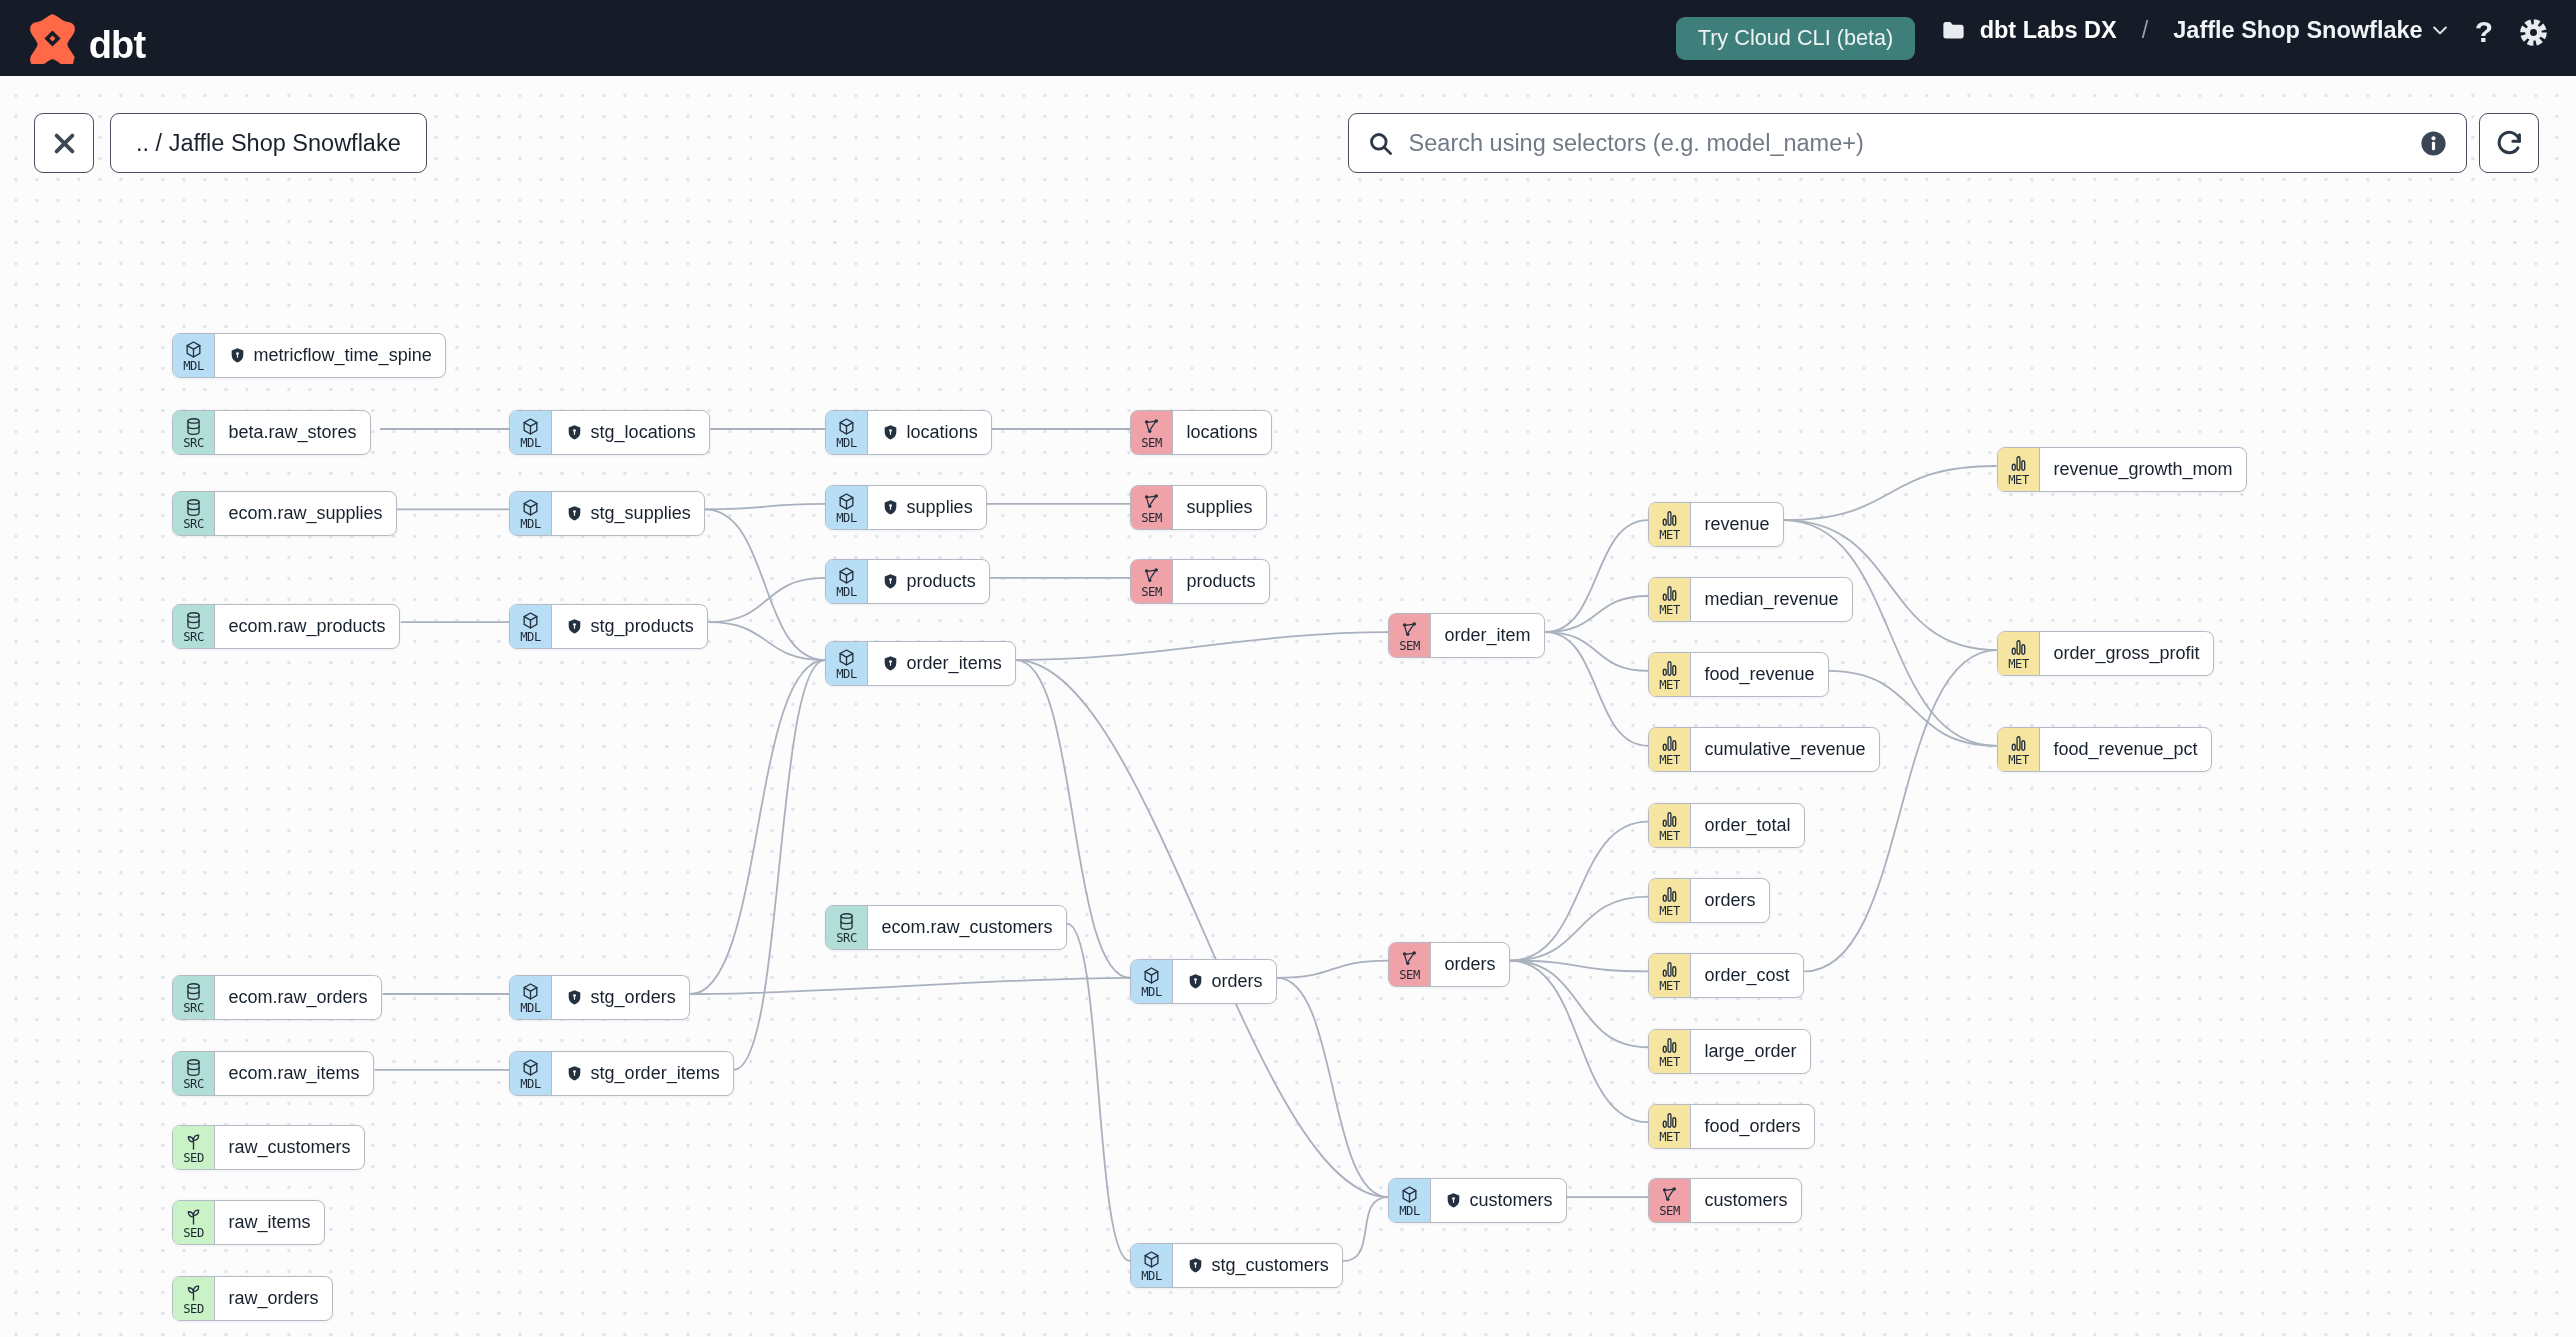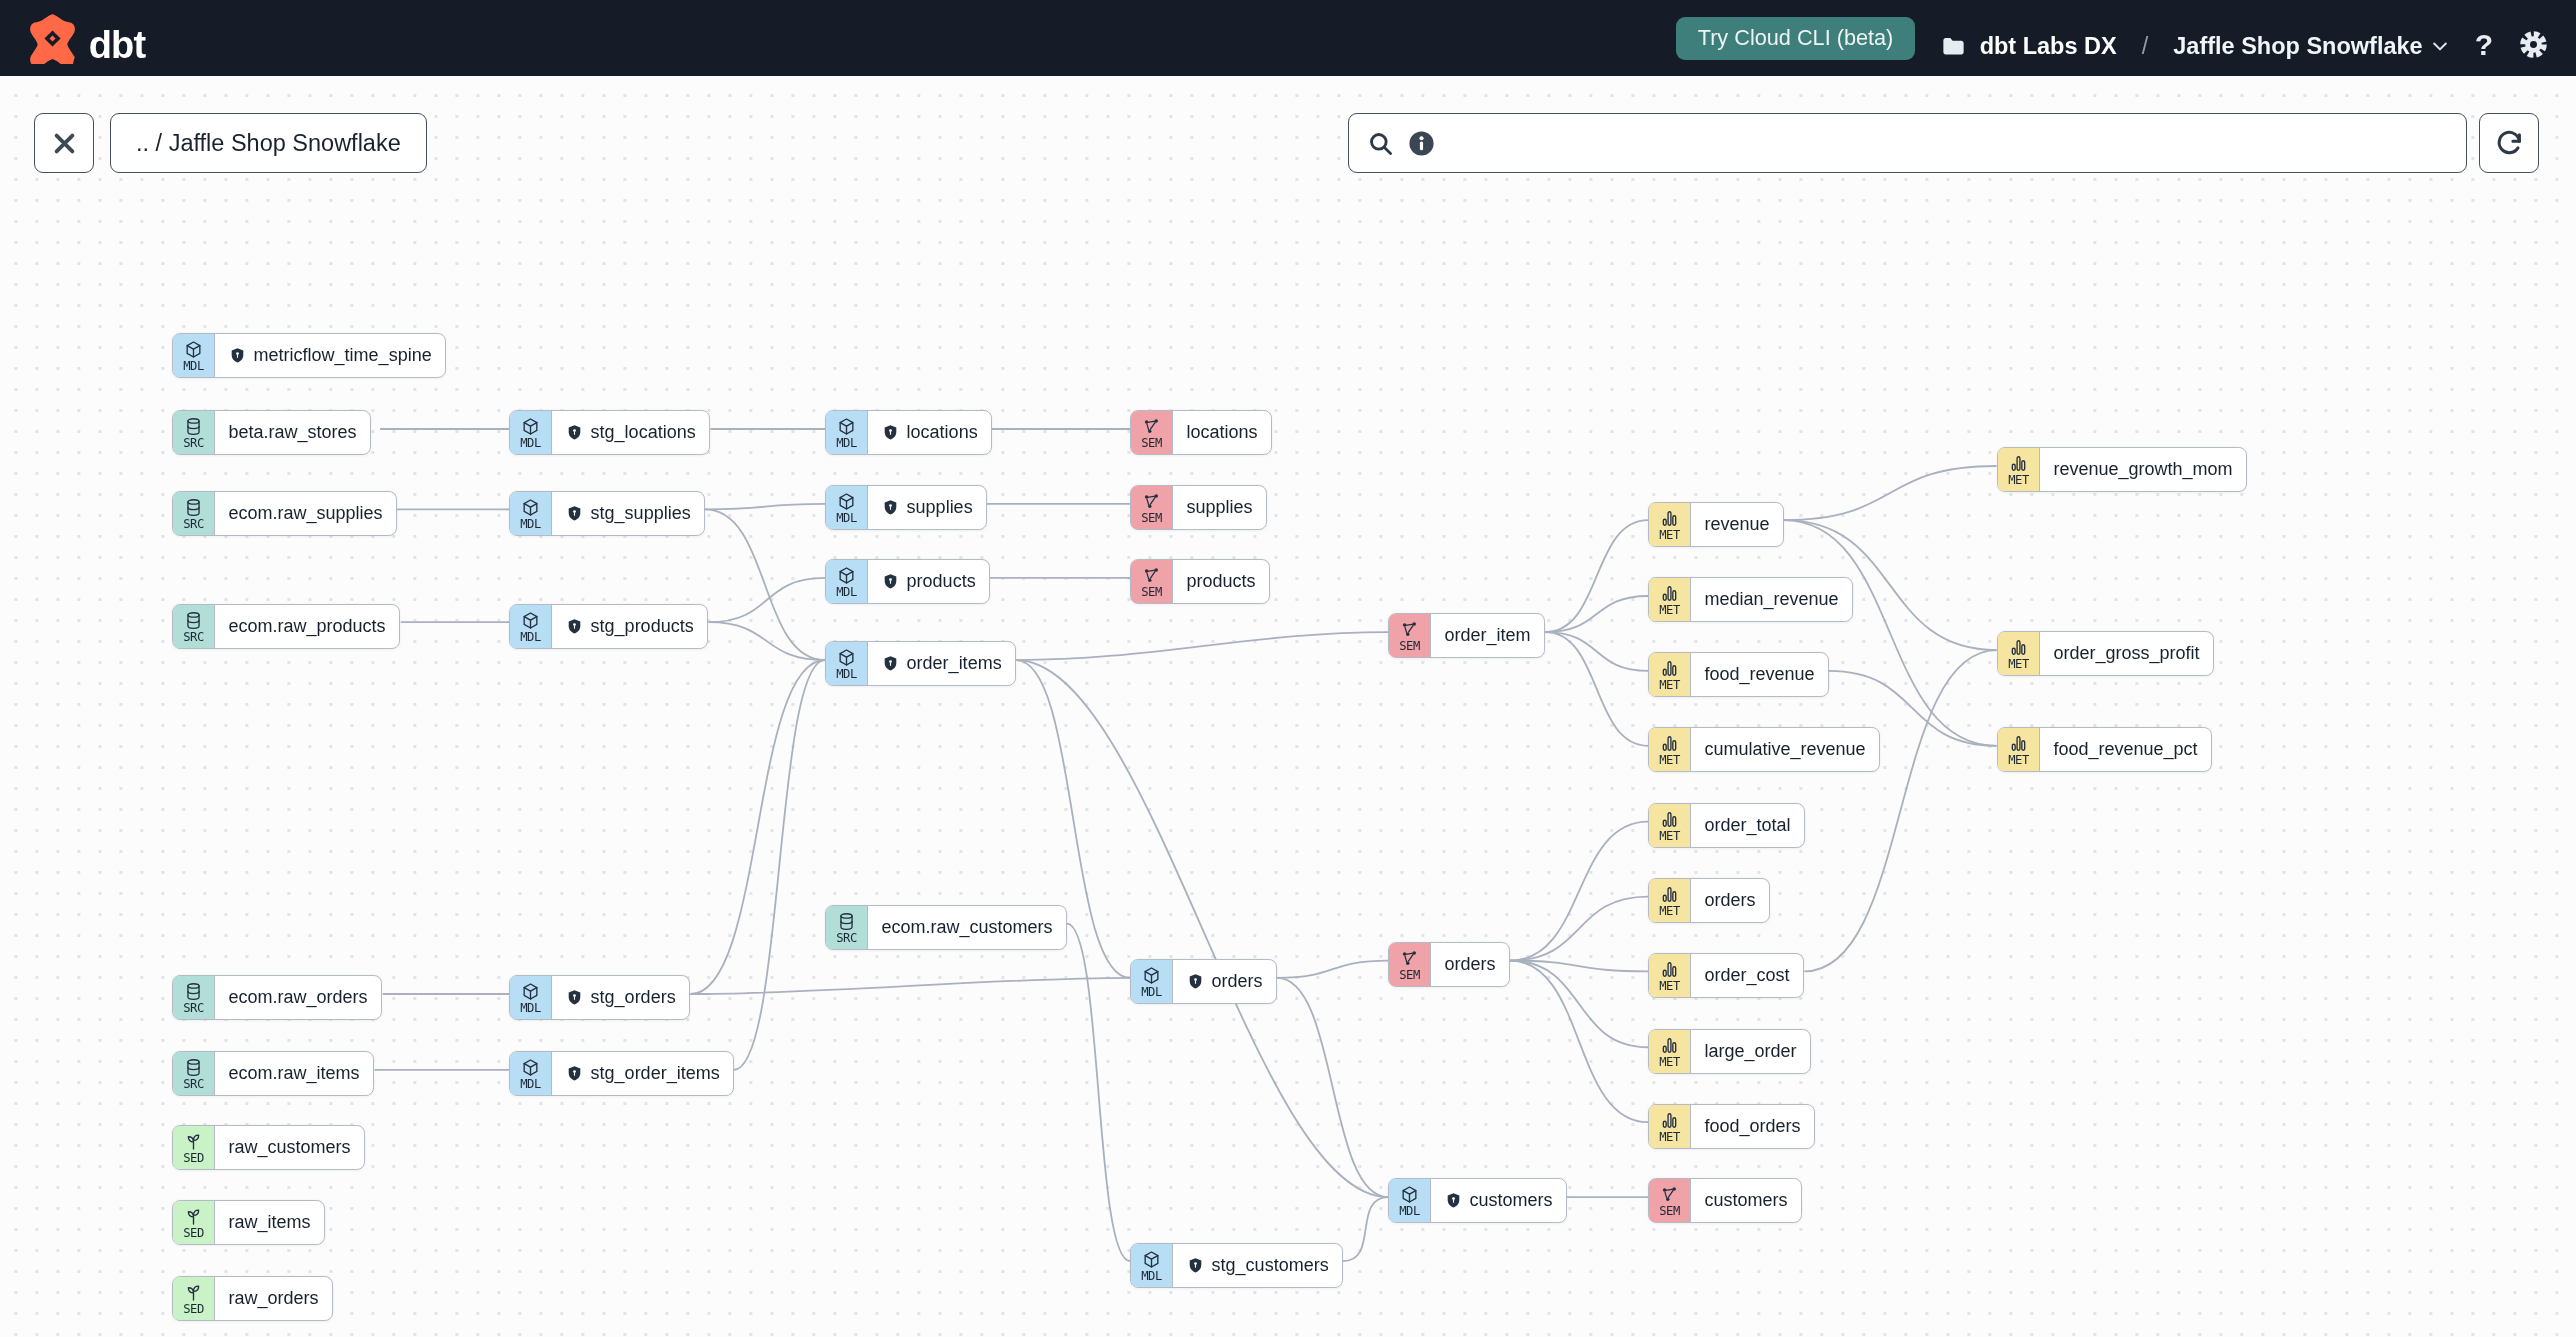--- a/index.html
+++ b/index.html
@@ -8,21 +8,21 @@
 
   
   .app-header{position:absolute;left:0;top:0;width:2576px;height:76px;background:#151c28;
     display:flex;align-items:center;padding:0 27px;z-index:10;}
   .logo-wrap{display:flex;align-items:flex-end;gap:10.8px;cursor:pointer;}
   .logo-mark{width:51px;height:51px;}
   .logo-word{color:#ffffff;font-size:38px;font-weight:700;letter-spacing:-0.9px;line-height:1;}
   .main-nav{display:flex;align-items:center;gap:49px;margin-left:56px;}
   .nav-item{color:#e7ebf1;font-size:22.6px;font-weight:700;cursor:pointer;display:flex;align-items:center;gap:8.1px;white-space:nowrap;}
   .nav-item svg{width:18px;height:18px;}
-  .header-right{margin-left:auto;display:flex;align-items:flex-end;gap:25px;}
+  .header-right{margin-left:auto;display:flex;align-items:flex-start;gap:25px;}
   .cta-btn{background:#3f7f7b;color:#eef4f3;font-size:21.7px;font-weight:400;border:none;border-radius:9px;
     height:43px;padding:0 21.7px;cursor:pointer;white-space:nowrap;font-family:inherit;}
   .org-crumb{display:flex;align-items:center;gap:12.6px;cursor:pointer;}
   .org-crumb svg{width:27px;height:27px;}
   .org-label{color:#ffffff;font-size:23.5px;font-weight:700;white-space:nowrap;}
   .path-sep{color:#939ca8;font-size:23.5px;}
   .project-crumb{display:flex;align-items:center;gap:7px;cursor:pointer;font-weight:bold;}
   .project-label{color:#f2f5f8;font-size:23.5px;white-space:nowrap;}
   .help-btn{color:#e8ecf1;font-size:30px;font-weight:700;cursor:pointer;line-height:1;}
   .gear-btn{width:31px;height:31px;cursor:pointer;}
@@ -735,20 +735,21 @@
       </svg>
   </div>
   <div class="tool crumb-chip">
     <span>.. / Jaffle Shop Snowflake</span>
   </div>
   <div class="tool search-box">
     <svg class="mag" viewBox="0 0 24 24" fill="none" stroke="#2c3845" stroke-width="2.5" stroke-linecap="round">
         <circle cx="10.5" cy="10.5" r="6.5"></circle>
         <path d="M15.5 15.5 21 21"></path>
       </svg>
+    <input class="search-input" type="text" value="" placeholder="Search using selectors (e.g. model_name+)" style="">
     <svg class="info-dot" viewBox="0 0 24 24">
       <circle cx="12" cy="12" r="10" fill="#3a4654"></circle>
       <circle cx="12" cy="7.6" r="1.7" fill="#ffffff"></circle>
       <rect x="10.7" y="10.4" width="2.6" height="7.2" rx="1.3" fill="#ffffff"></rect>
     </svg>
   </div>
   <div class="tool refresh-btn">
     <svg viewBox="0 0 24 24" fill="none" stroke="#2c3845" stroke-width="2.5" stroke-linecap="round" stroke-linejoin="round">
       <path d="M20.2 4.8v5.4h-5.4"></path>
       <path d="M20.2 10.2A8.4 8.4 0 1 0 19 15.6"></path>

